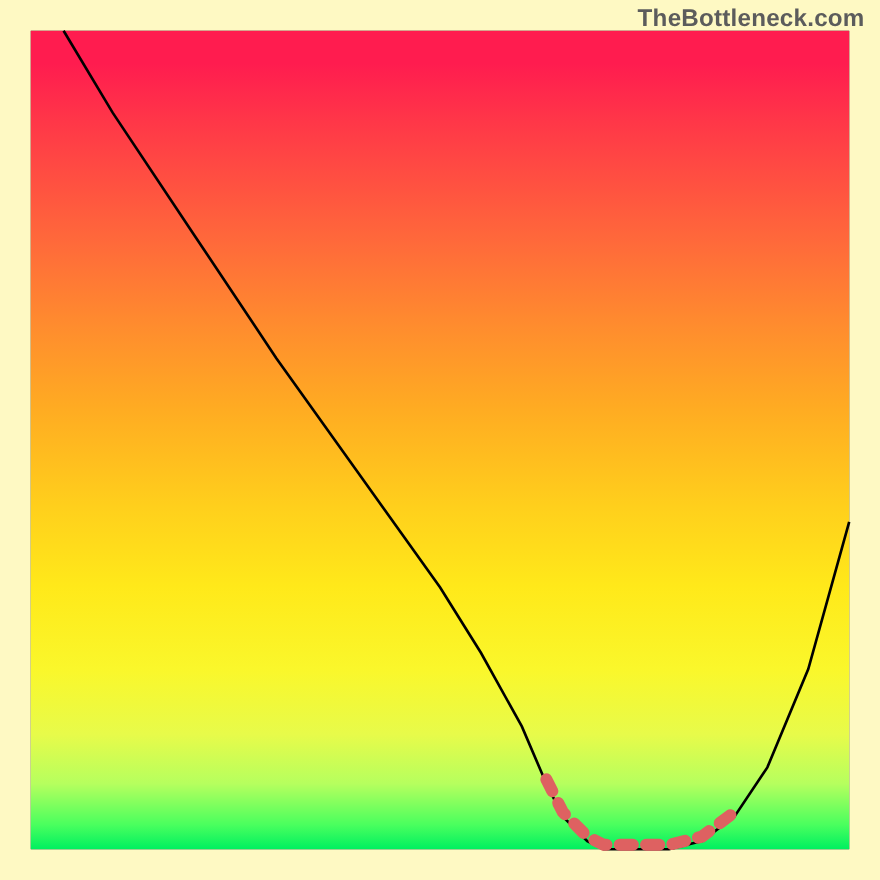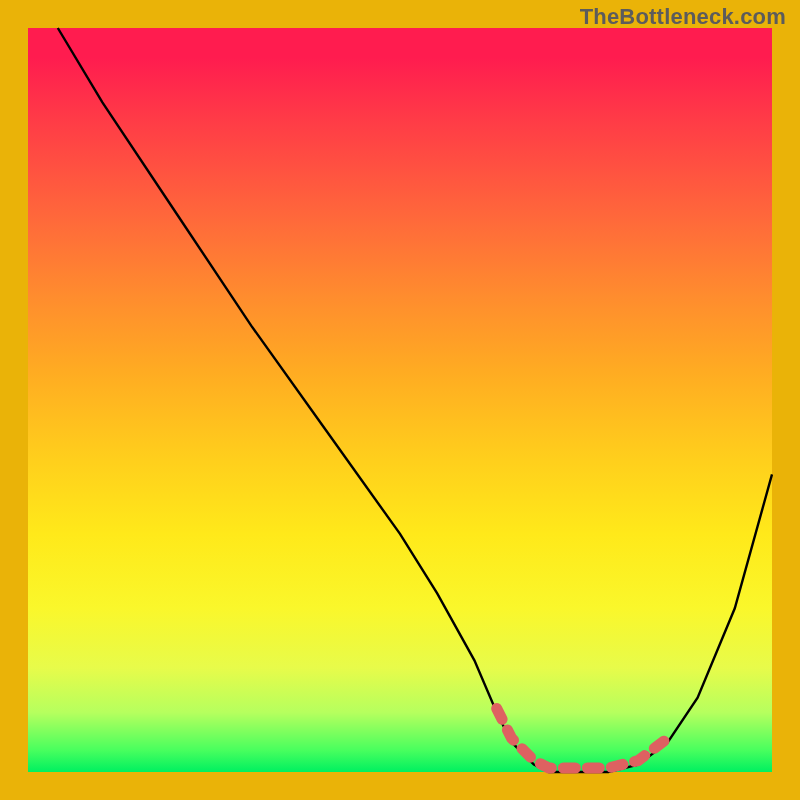--- a/index.html
+++ b/index.html
@@ -8,21 +8,21 @@
     width: 800px;
     height: 800px;
     background: #000;
     font-family: Arial, Helvetica, sans-serif;
     overflow: hidden;
   }
   .root {
     position: relative;
     width: 800px;
     height: 800px;
-    background: #eab308;
+    background: #fef9c3;
   }
   .watermark {
     position: absolute;
     top: 4px;
     right: 14px;
     color: #5c5c5c;
     font-size: 22px;
     font-weight: 600;
     letter-spacing: 0.2px;
     user-select: none;

